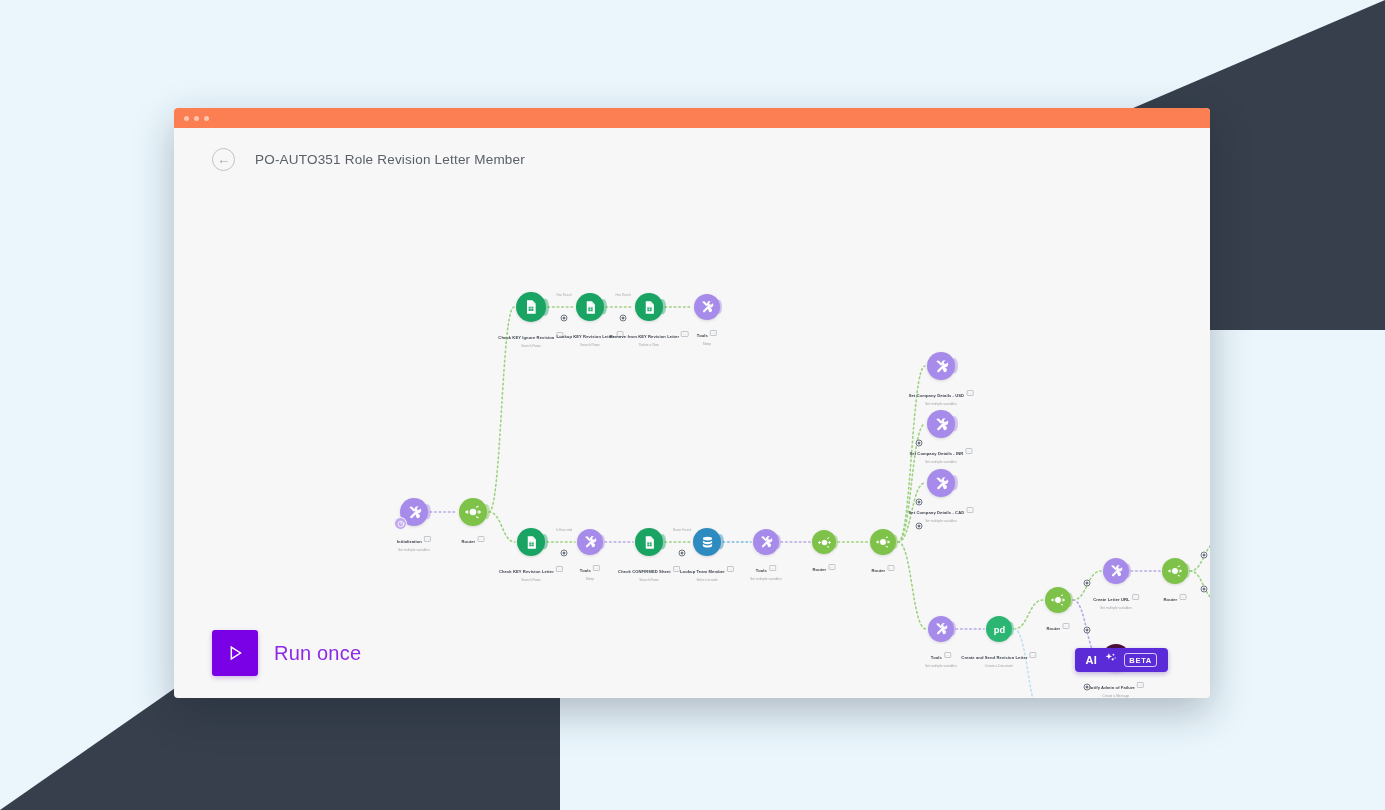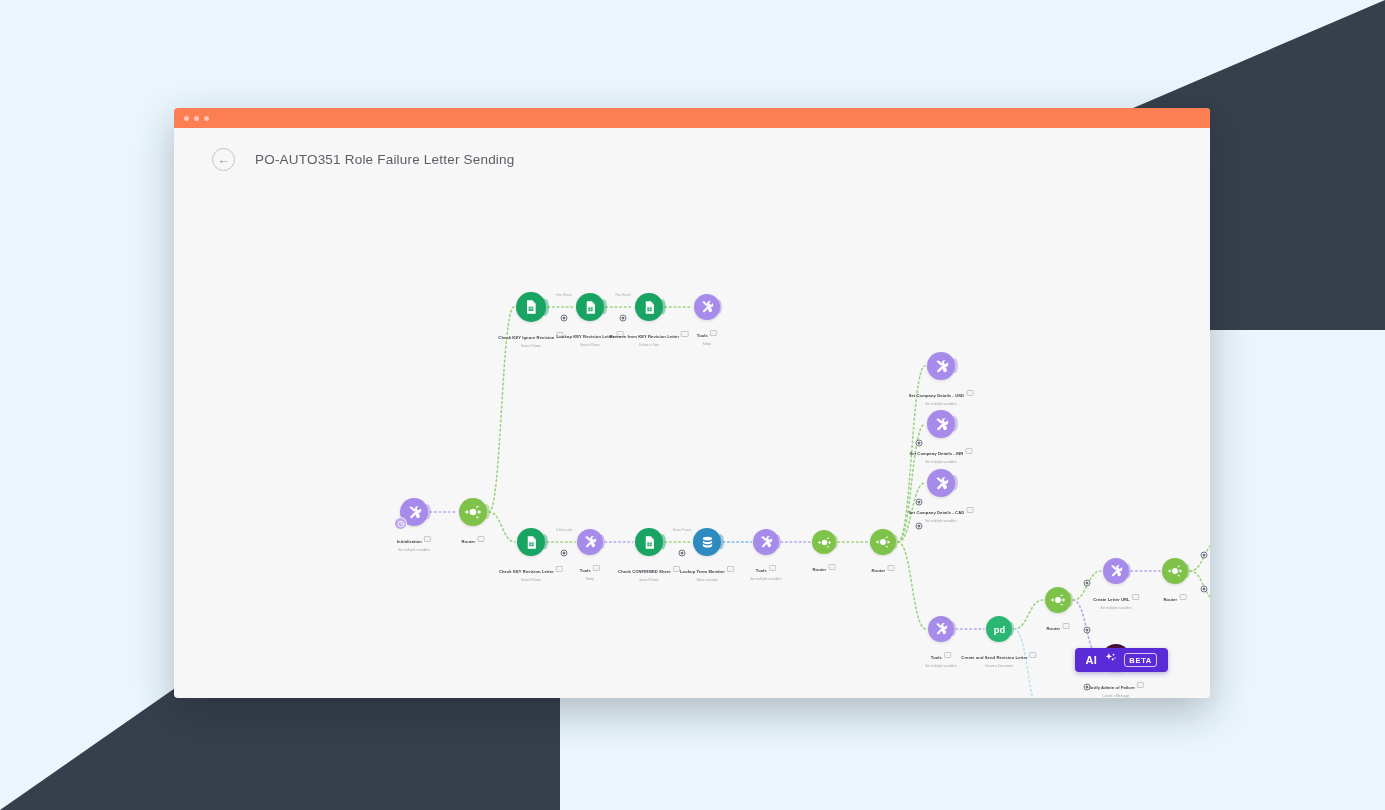--- a/index.html
+++ b/index.html
@@ -158,21 +158,21 @@
 <div class="window">
 
   <div class="titlebar">
     <span class="dot"></span>
     <span class="dot"></span>
     <span class="dot"></span>
   </div>
 
   <div class="header">
     <div class="back-btn">←</div>
-    <div class="scenario-title">PO-AUTO351 Role Failure Letter Sending</div>
+    <div class="scenario-title">PO-AUTO351 Role Revision Letter Member</div>
   </div>
 
   <div class="canvas" id="canvas">
     <svg class="links" id="links">
         <path d="M 374 117 L 400 117" fill="none" stroke="#9bd37f" stroke-width="1.6" stroke-linecap="round" stroke-dasharray="1.6 3"></path>
         <path d="M 432 117 L 459 117" fill="none" stroke="#9bd37f" stroke-width="1.6" stroke-linecap="round" stroke-dasharray="1.6 3"></path>
         <path d="M 491 117 L 518 117" fill="none" stroke="#9bd37f" stroke-width="1.6" stroke-linecap="round" stroke-dasharray="1.6 3"></path>
         <path d="M 256 322 L 283 322" fill="none" stroke="#b9a7e8" stroke-width="1.6" stroke-linecap="round" stroke-dasharray="1.6 3"></path>
         <path d="M 315 322 C 328 322, 328 352, 341 352" fill="none" stroke="#9bd37f" stroke-width="1.6" stroke-linecap="round" stroke-dasharray="1.6 3"></path>
         <path d="M 315 322 C 327.5 322, 327.5 117, 340 117" fill="none" stroke="#9bd37f" stroke-width="1.6" stroke-linecap="round" stroke-dasharray="1.6 3"></path>
@@ -552,20 +552,28 @@
       <div class="filter-dot" style="left: 745px; top: 312px;"></div>
       <div class="filter-dot" style="left: 745px; top: 336px;"></div>
       <div class="filter-dot" style="left: 913px; top: 393px;"></div>
       <div class="filter-dot" style="left: 913px; top: 440px;"></div>
       <div class="filter-dot" style="left: 1030px; top: 365px;"></div>
       <div class="filter-dot" style="left: 1030px; top: 399px;"></div>
       <div class="filter-dot" style="left: 913px; top: 497px;"></div>
     </div>
 
   <div class="bottombar">
+    <div class="run-once">
+      <div class="run-btn">
+        <svg width="22" height="22" viewBox="0 0 24 24" fill="none" stroke="#ffffff" stroke-width="1.6">
+          <path d="M8 5.5 L18 12 L8 18.5 Z"></path>
+        </svg>
+      </div>
+      <div class="run-label">Run once</div>
+    </div>
 
     <div class="ai-pill">
       <span class="ai-text">AI</span>
       <span>
         <svg width="13" height="13" viewBox="0 0 24 24" fill="#ffffff">
           <path d="M9 2 L10.6 6.4 L15 8 L10.6 9.6 L9 14 L7.4 9.6 L3 8 L7.4 6.4 Z"></path>
           <circle cx="17.5" cy="5" r="1.6"></circle>
           <circle cx="16" cy="13.5" r="2"></circle>
           <circle cx="20.5" cy="11" r="1.2"></circle>
         </svg>

